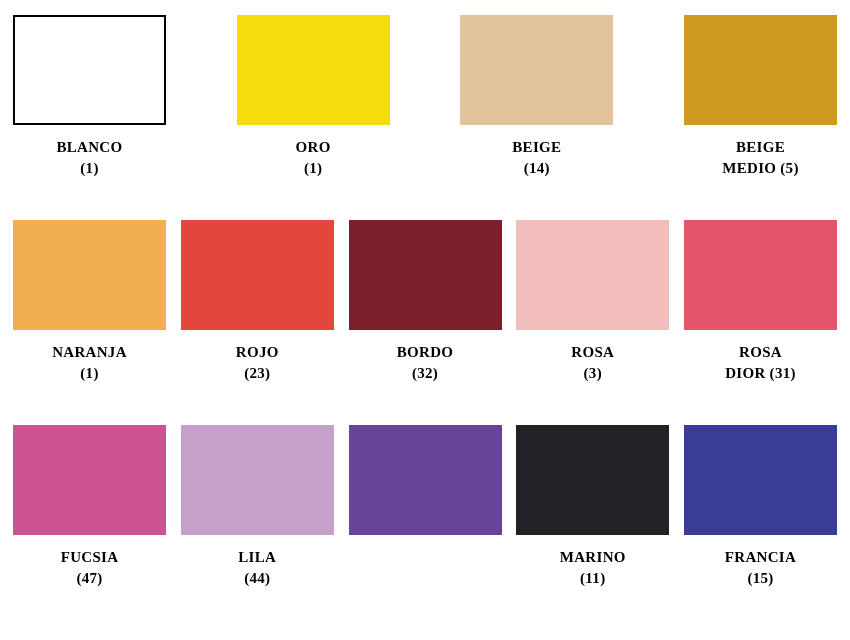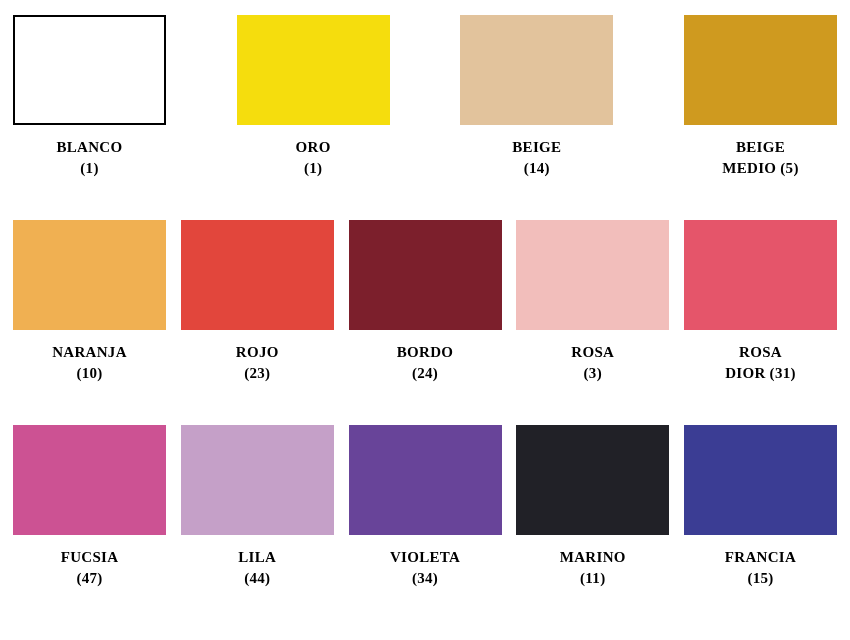--- a/index.html
+++ b/index.html
@@ -80,31 +80,31 @@
       <div class="swatch-chip" style="background-color: rgb(207, 154, 31);"></div>
       <div class="swatch-caption">BEIGE
 MEDIO (5)</div>
     </div>
   </div>
 
   <div class="swatch-row">
     <div class="swatch-cell">
       <div class="swatch-chip" style="background-color: rgb(240, 176, 82);"></div>
       <div class="swatch-caption">NARANJA
-(10)</div>
+(1)</div>
     </div>
     <div class="swatch-cell">
       <div class="swatch-chip" style="background-color: rgb(226, 70, 60);"></div>
       <div class="swatch-caption">ROJO
 (23)</div>
     </div>
     <div class="swatch-cell">
       <div class="swatch-chip" style="background-color: rgb(124, 31, 44);"></div>
       <div class="swatch-caption">BORDO
-(24)</div>
+(32)</div>
     </div>
     <div class="swatch-cell">
       <div class="swatch-chip" style="background-color: rgb(242, 190, 187);"></div>
       <div class="swatch-caption">ROSA
 (3)</div>
     </div>
     <div class="swatch-cell">
       <div class="swatch-chip" style="background-color: rgb(229, 85, 106);"></div>
       <div class="swatch-caption">ROSA
 DIOR (31)</div>
@@ -117,22 +117,20 @@
       <div class="swatch-caption">FUCSIA
 (47)</div>
     </div>
     <div class="swatch-cell">
       <div class="swatch-chip" style="background-color: rgb(197, 160, 200);"></div>
       <div class="swatch-caption">LILA
 (44)</div>
     </div>
     <div class="swatch-cell">
       <div class="swatch-chip" style="background-color: rgb(104, 68, 153);"></div>
-      <div class="swatch-caption">VIOLETA
-(34)</div>
     </div>
     <div class="swatch-cell">
       <div class="swatch-chip" style="background-color: rgb(33, 33, 39);"></div>
       <div class="swatch-caption">MARINO
 (11)</div>
     </div>
     <div class="swatch-cell">
       <div class="swatch-chip" style="background-color: rgb(59, 61, 148);"></div>
       <div class="swatch-caption">FRANCIA
 (15)</div>

